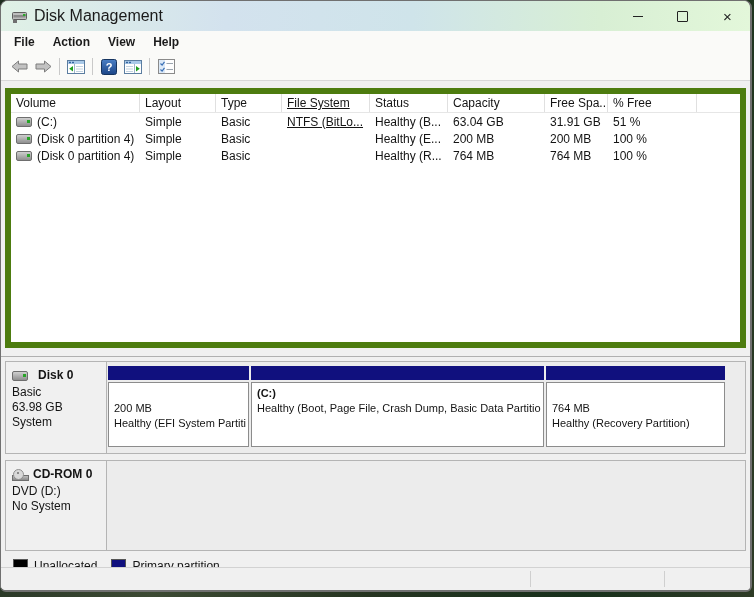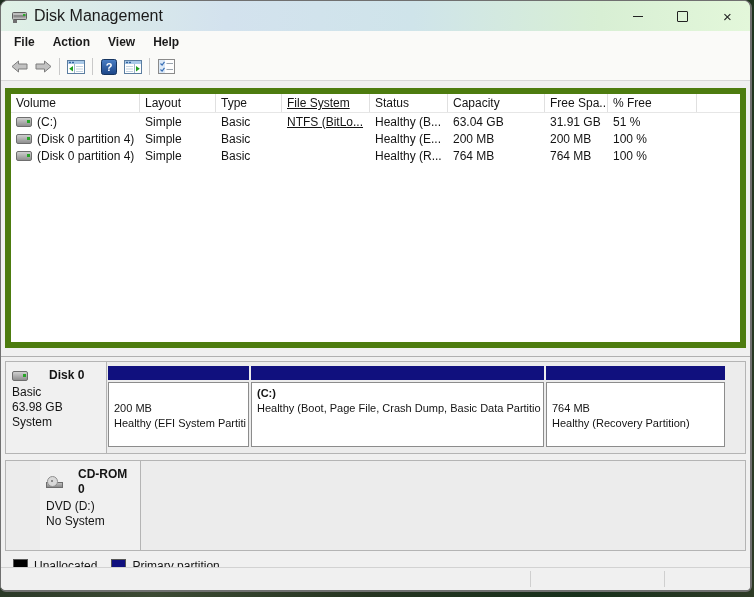--- a/index.html
+++ b/index.html
@@ -41,25 +41,25 @@
   .c-status{width:78px;} .c-capacity{width:97px;} .c-free{width:63px;} .c-pct{width:89px;}
   .c-fill{flex:1;border-right:none;}
   .hdd-icon{flex:0 0 14px;width:14px;height:8px;background:linear-gradient(#cfcfcf,#8f8f8f);
     border:1px solid #6e6e6e;border-radius:2px;position:relative;margin-right:5px;}
   .hdd-icon .led{position:absolute;right:1px;top:2px;width:3px;height:3px;background:#27a427;}
   
   .splitter{height:8px;flex:0 0 8px;background:#f0f0f0;border-bottom:1px solid #b0b0b0;}
   
   .gfx{flex:1;background:#f0f0f0;padding:4px 4px 0 4px;min-height:0;}
   .disk-row{display:flex;height:93px;border:1px solid #b4b4b4;background:#ececec;margin-bottom:6px;box-sizing:border-box;}
-  .disk-row.cdrom{height:91px;margin-top:0;padding-left:34px;}
+  .disk-row.cdrom{height:91px;margin-top:0;}
   .disk-panel{flex:0 0 101px;width:101px;background:#f0f0f0;border-right:1px solid #b4b4b4;
     padding:6px 4px 0 6px;box-sizing:border-box;font-size:12px;color:#141414;}
   .disk-panel .dp-line{line-height:15px;white-space:nowrap;overflow:hidden;}
-  .dp-title{display:flex;align-items:center;gap:16px;font-weight:bold;line-height:15px;margin-bottom:2px;}
+  .dp-title{display:flex;align-items:center;gap:5px;font-weight:bold;line-height:15px;margin-bottom:2px;}
   .cd-icon{width:16px;height:12px;position:relative;flex:0 0 16px;}
   .cd-icon .disc{position:absolute;left:1px;top:0;width:9px;height:9px;border-radius:50%;
     background:#d9d9d9;border:1px solid #8f8f8f;}
   .cd-icon .hole{position:absolute;left:4.5px;top:3.5px;width:2px;height:2px;border-radius:50%;background:#6f6f6f;}
   .cd-icon .tray{position:absolute;left:0;bottom:0;width:15px;height:4px;background:linear-gradient(#bdbdbd,#8a8a8a);border:1px solid #6e6e6e;}
   .part-area{flex:1;display:flex;padding:4px 0 6px 1px;box-sizing:border-box;min-width:0;}
   .partition{display:flex;flex-direction:column;margin-right:2px;box-sizing:border-box;}
   .p-efi{width:141px;flex:0 0 141px;}
   .p-c{width:293px;flex:0 0 293px;}
   .p-rec{width:179px;flex:0 0 179px;}

